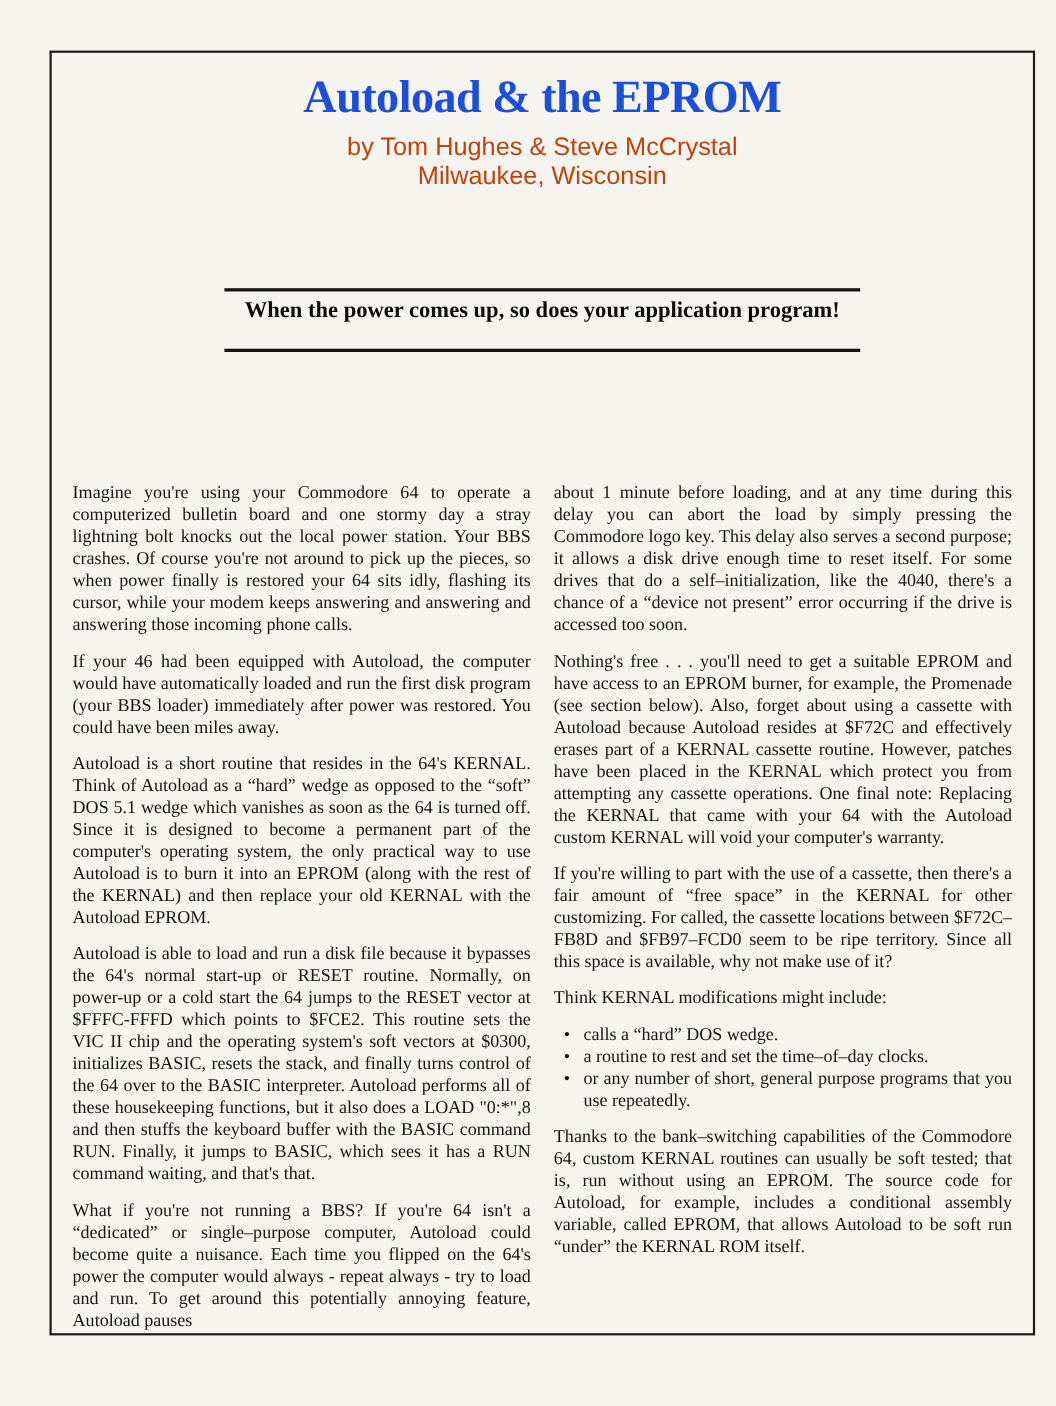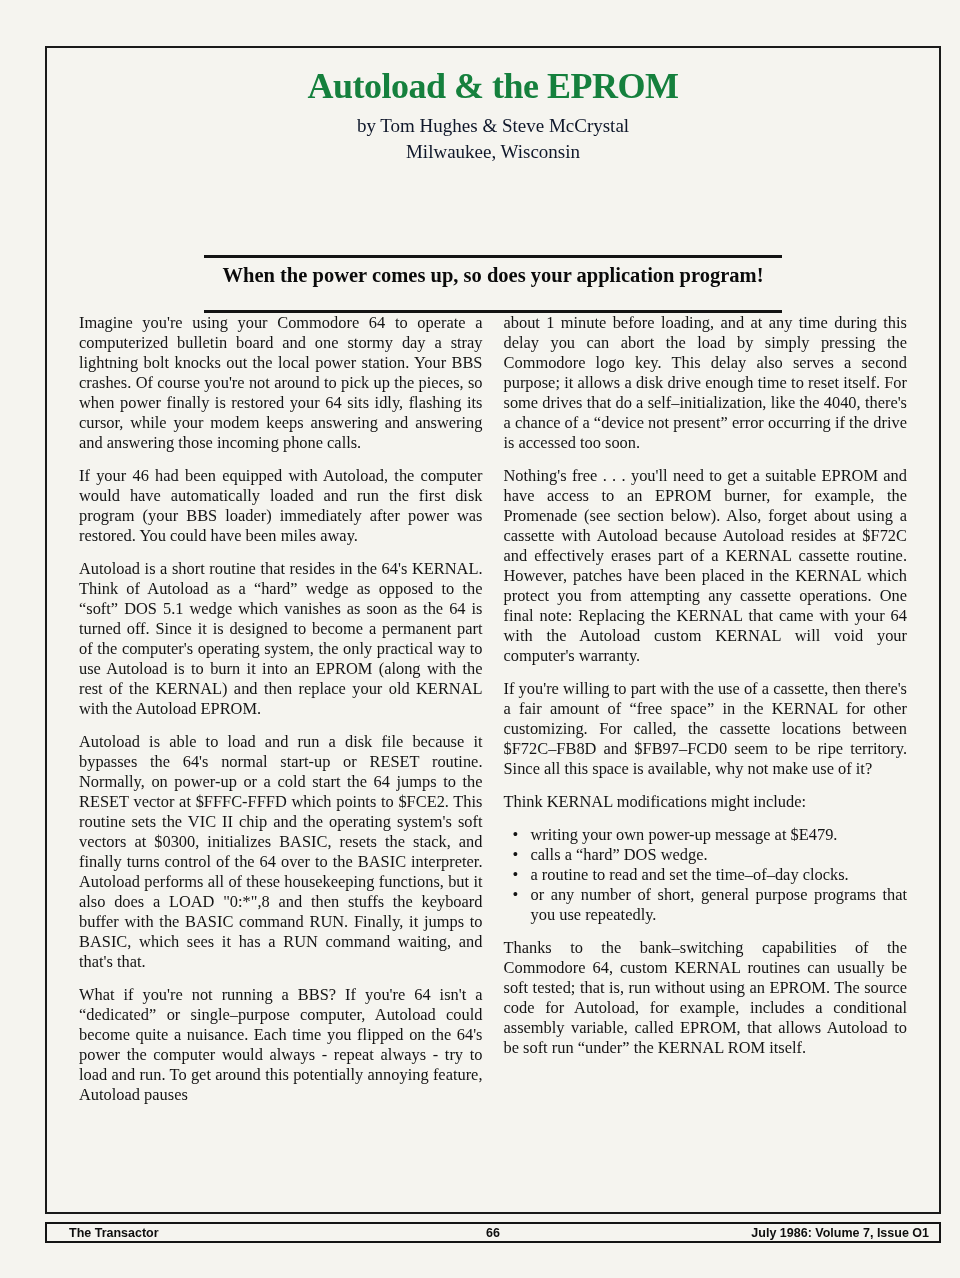--- a/index.html
+++ b/index.html
@@ -20,50 +20,51 @@
     border: 2px solid #1a1a1a;
     box-sizing: border-box;
     background: transparent;
   }
 
   header { margin-top: 20px; text-align: center; }
   .title {
     margin: 0;
     font-family: "Liberation Serif", serif;
     font-weight: 700;
-    font-size: 36px;
+    font-size: 42px;
     line-height: 1.04;
     letter-spacing: -0.5px;
-    color: #15803d;
+    color: #1d4ed8;
   }
   .byline-block { margin-top: 8px; }
   .byline, .location {
-    font-family: Liberation Serif, serif;
-    font-size: 19px;
+    font-family: Liberation Sans, sans-serif;
+    font-size: 23px;
     line-height: 26px;
-    color: #0f172a;
+    color: #c2410c;
   }
 
   .banner {
     width: 578px;
     margin: 90px auto 0 auto;
     border-top: 3px solid #141414;
     border-bottom: 3px solid #141414;
     padding: 6px 0 23px 0;
     text-align: center;
     font-family: "Liberation Serif", serif;
     font-weight: 600;
     font-size: 20.5px;
     color: #0b0b0b;
   }
 
   .body-cols {
     display: flex;
     gap: 21px;
-    padding: 0 32px;
+    padding: 0 19px;
+    margin-top: 118px;
   }
   .col { flex: 1; min-width: 0; }
 
   .col p {
     margin: 0 0 13px 0;
     font-size: 16.4px;
     line-height: 20px;
     text-align: justify;
     color: #141414;
   }
@@ -134,30 +135,24 @@
         <p>Autoload is able to load and run a disk file because it bypasses the 64's normal start-up or RESET routine. Normally, on power-up or a cold start the 64 jumps to the RESET vector at $FFFC-FFFD which points to $FCE2. This routine sets the VIC II chip and the operating system's soft vectors at $0300, initializes BASIC, resets the stack, and finally turns control of the 64 over to the BASIC interpreter. Autoload performs all of these housekeeping functions, but it also does a LOAD "0:*",8 and then stuffs the keyboard buffer with the BASIC command RUN. Finally, it jumps to BASIC, which sees it has a RUN command waiting, and that's that.</p>
         <p>What if you're not running a BBS? If you're 64 isn't a “dedicated” or single–purpose computer, Autoload could become quite a nuisance. Each time you flipped on the 64's power the computer would always - repeat always - try to load and run. To get around this potentially annoying feature, Autoload pauses</p>
       </div>
 
       <div class="col">
         <p>about 1 minute before loading, and at any time during this delay you can abort the load by simply pressing the Commodore logo key. This delay also serves a second purpose; it allows a disk drive enough time to reset itself. For some drives that do a self–initialization, like the 4040, there's a chance of a “device not present” error occurring if the drive is accessed too soon.</p>
         <p>Nothing's free . . . you'll need to get a suitable EPROM and have access to an EPROM burner, for example, the Promenade (see section below). Also, forget about using a cassette with Autoload because Autoload resides at $F72C and effectively erases part of a KERNAL cassette routine. However, patches have been placed in the KERNAL which protect you from attempting any cassette operations. One final note: Replacing the KERNAL that came with your 64 with the Autoload custom KERNAL will void your computer's warranty.</p>
         <p>If you're willing to part with the use of a cassette, then there's a fair amount of “free space” in the KERNAL for other customizing. For called, the cassette locations between $F72C–FB8D and $FB97–FCD0 seem to be ripe territory. Since all this space is available, why not make use of it?</p>
         <p>Think KERNAL modifications might include:</p>
         <div class="bullets">
-          <div class="bullet-item">writing your own power-up message at $E479.</div>
           <div class="bullet-item">calls a “hard” DOS wedge.</div>
-          <div class="bullet-item">a routine to read and set the time–of–day clocks.</div>
+          <div class="bullet-item">a routine to rest and set the time–of–day clocks.</div>
           <div class="bullet-item">or any number of short, general purpose programs that you use repeatedly.</div>
         </div>
         <p>Thanks to the bank–switching capabilities of the Commodore 64, custom KERNAL routines can usually be soft tested; that is, run without using an EPROM. The source code for Autoload, for example, includes a conditional assembly variable, called EPROM, that allows Autoload to be soft run “under” the KERNAL ROM itself.</p>
       </div>
 
     </div>
   </div>
 
-  <footer class="footer-bar">
-    <span class="footer-left">The Transactor</span>
-    <span class="footer-center">66</span>
-    <span class="footer-right">July 1986: Volume 7, Issue O1</span>
-  </footer>
 
 </div>
 
 </body></html>

